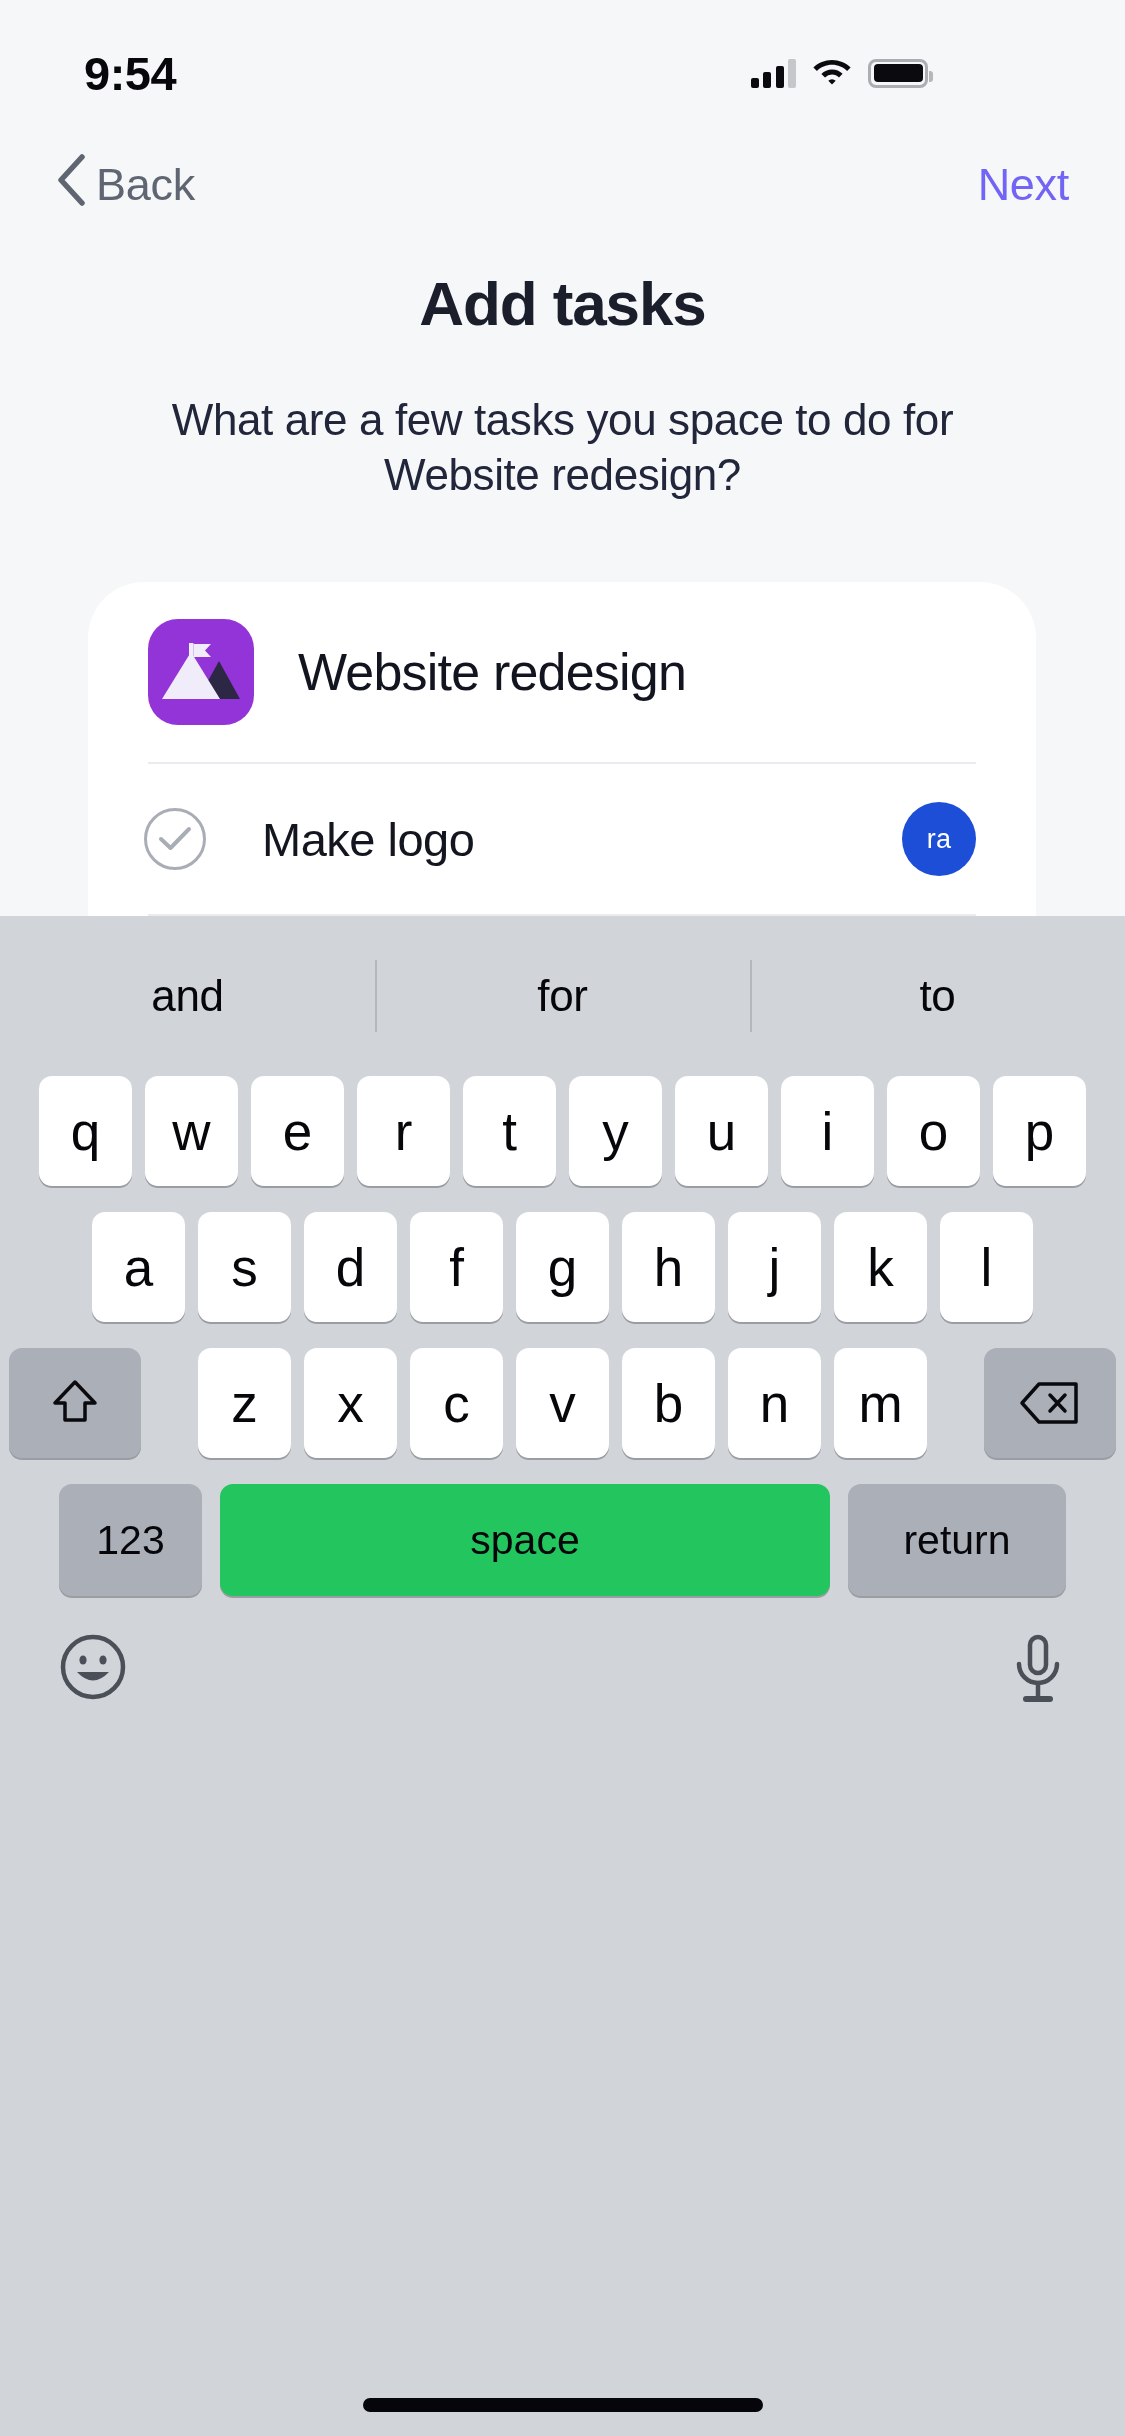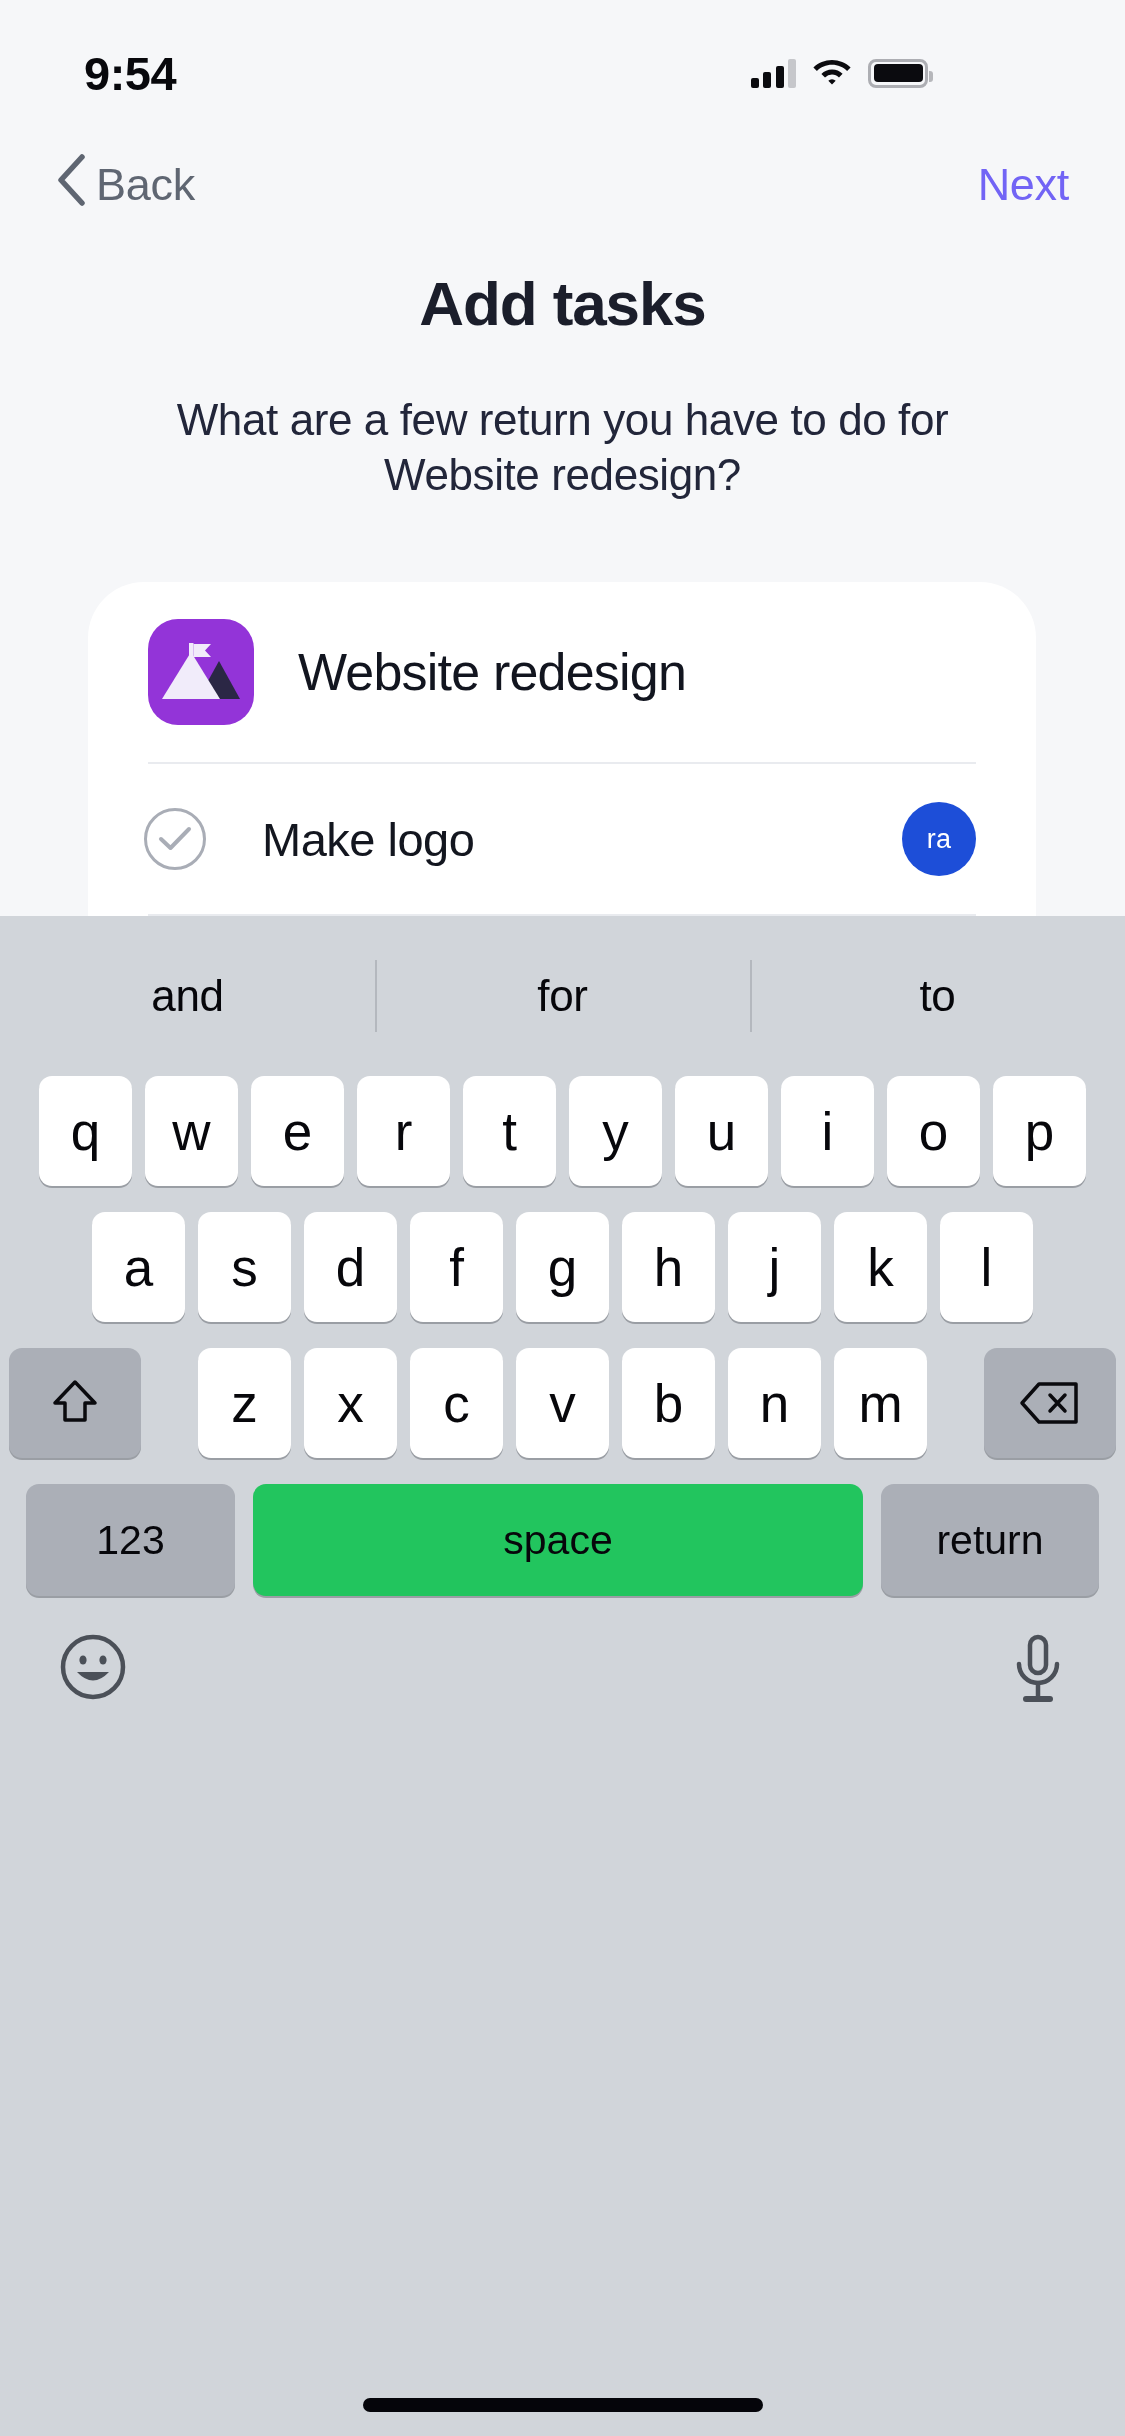--- a/index.html
+++ b/index.html
@@ -192,21 +192,21 @@
   .krow.r2 .key{ width:93px; }
   .krow.r2{ padding:0 62px; }
   .krow.r3 .key.letter{ width:93px; }
   .key.mod{
     background:#abafb7;
     width:132px;
   }
   .krow.r3{ padding:0 9px; justify-content:space-between; }
   .krow.r3 .mid{ display:flex; gap:13px; }
 
-  .key.num{ background:#abafb7; width:209px; height:112px; font-size:41px; }
+  .key.num{ background:#abafb7; width:143px; height:112px; font-size:41px; }
   .key.space{ background:#22c55e; width:610px; height:112px; font-size:41px; }
   .key.ret{ background:#abafb7; width:218px; height:112px; font-size:41px; }
 
   .bottombar{
     height:200px;
     display:flex; align-items:flex-start; justify-content:space-between;
     padding:38px 60px 0 60px;
   }
   .bottombar .ic{ cursor:pointer; }
 
@@ -251,21 +251,21 @@
         <svg width="30" height="52" viewBox="0 0 30 52">
           <path d="M26 3 L5 26 L26 49" fill="none" stroke="#5f6672" stroke-width="5.5" stroke-linecap="round" stroke-linejoin="round"></path>
         </svg>
       </span>
       <span>Back</span>
     </button>
     <button class="nav-next">Next</button>
   </div>
 
   <div class="page-title">Add tasks</div>
-  <div class="page-subtitle">What are a few return you have to do for Website redesign?</div>
+  <div class="page-subtitle">What are a few tasks you space to do for Website redesign?</div>
 
   <div class="card">
 
     <div class="card-header">
       <div class="proj-icon">
         <svg viewBox="0 0 106 106" width="106" height="106">
           <polygon points="71,42 92,80 50,80" fill="#2b2745"></polygon>
           <polygon points="43,33 72,80 14,80" fill="#f1ecfa"></polygon>
           <rect x="41" y="24" width="4.5" height="22" fill="#f1ecfa"></rect>
           <path d="M45.5 25 L63 25 L57 31.5 L63 38 L45.5 38 Z" fill="#f1ecfa"></path>

